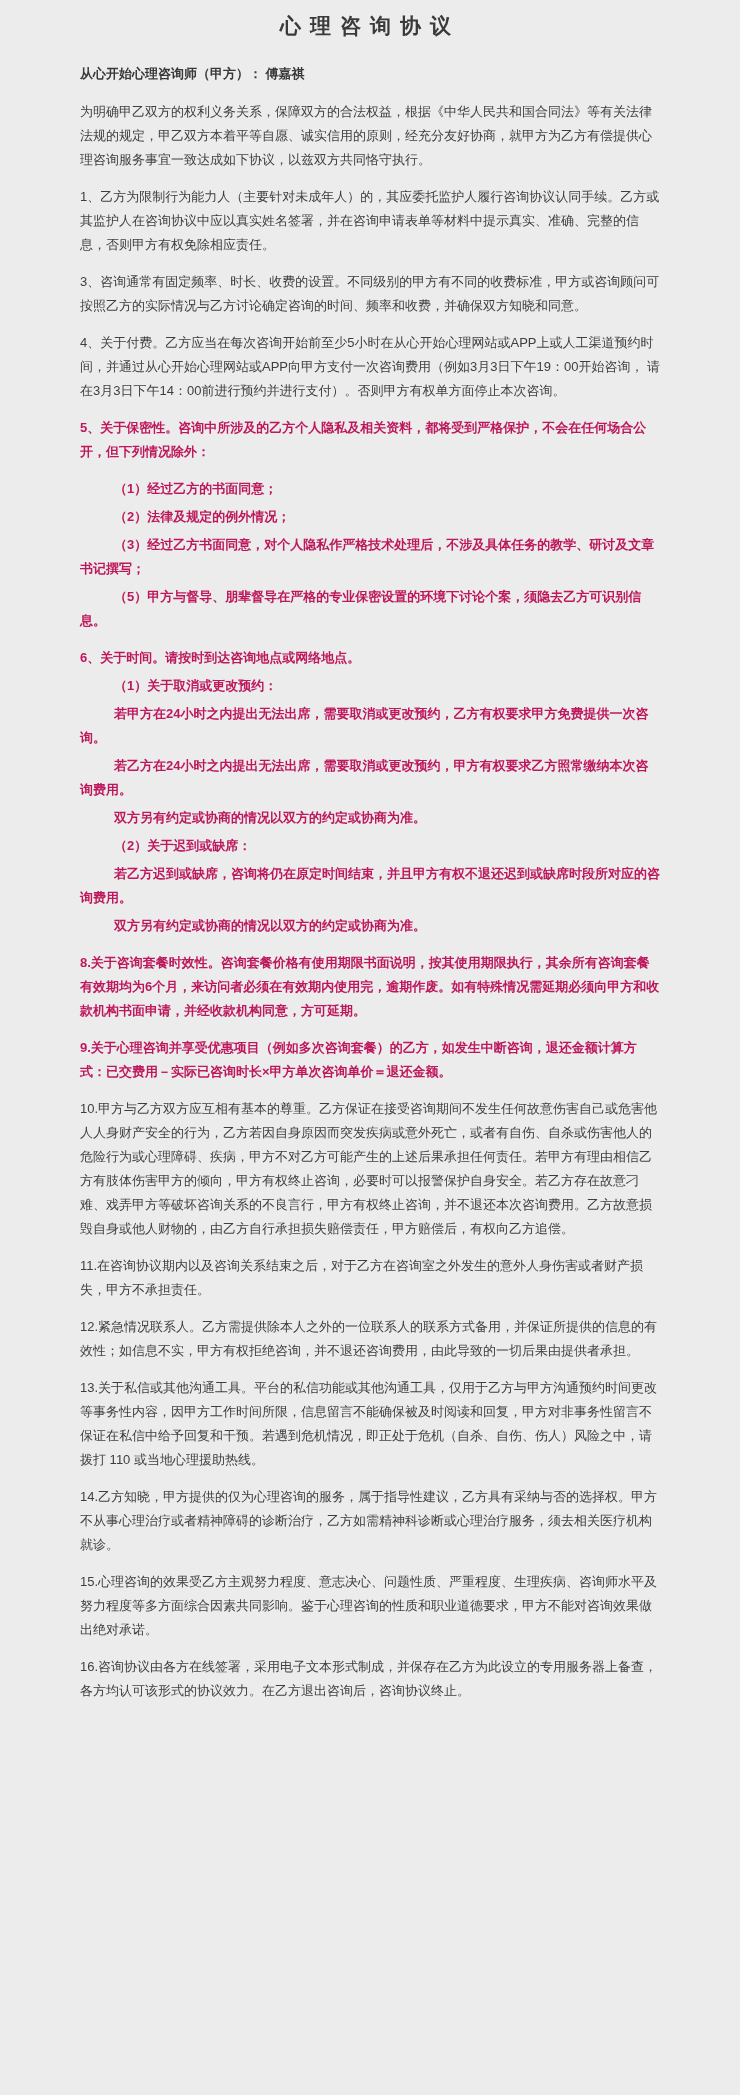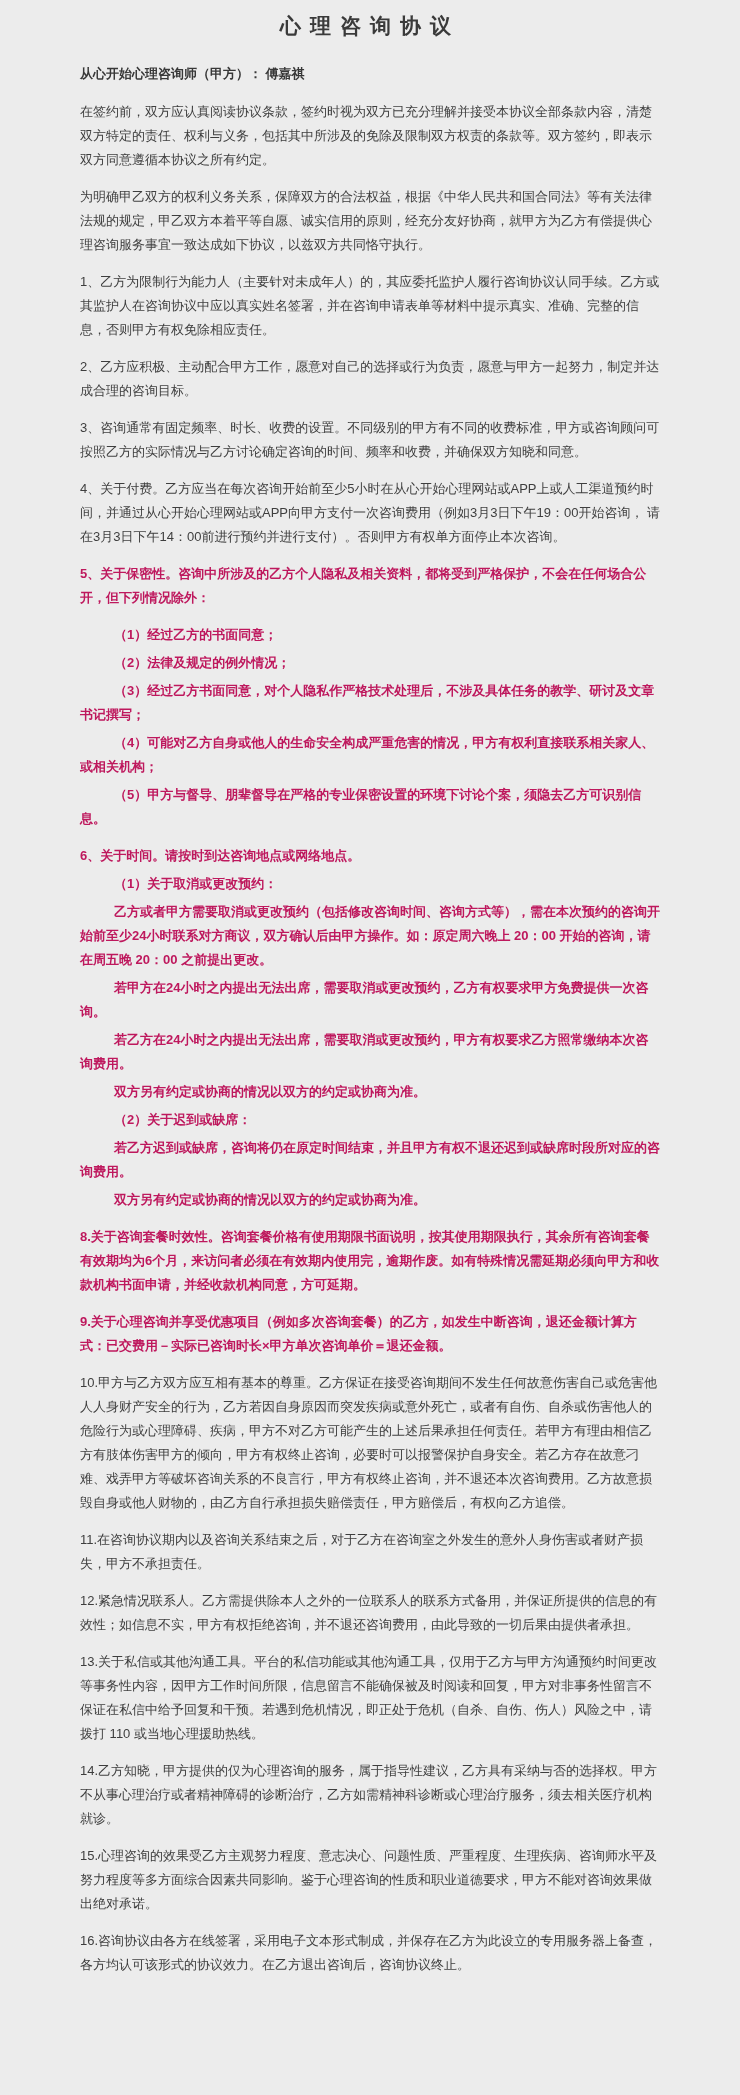--- a/index.html
+++ b/index.html
@@ -31,35 +31,31 @@
 </head>
 <body>
 
 <div class="page">
 
   <h1 class="title">心理咨询协议</h1>
 
   <p class="party">从心开始心理咨询师（甲方）： 傅嘉祺</p>
 
   <div>
-      <p class="">在签约前，双方应认真阅读协议条款，签约时视为双方已充分理解并接受本协议全部条款内容，清楚双方特定的责任、权利与义务，包括其中所涉及的免除及限制双方权责的条款等。双方签约，即表示双方同意遵循本协议之所有约定。</p>
       <p class="">为明确甲乙双方的权利义务关系，保障双方的合法权益，根据《中华人民共和国合同法》等有关法律法规的规定，甲乙双方本着平等自愿、诚实信用的原则，经充分友好协商，就甲方为乙方有偿提供心理咨询服务事宜一致达成如下协议，以兹双方共同恪守执行。</p>
       <p class="">1、乙方为限制行为能力人（主要针对未成年人）的，其应委托监护人履行咨询协议认同手续。乙方或其监护人在咨询协议中应以真实姓名签署，并在咨询申请表单等材料中提示真实、准确、完整的信息，否则甲方有权免除相应责任。</p>
-      <p class="">2、乙方应积极、主动配合甲方工作，愿意对自己的选择或行为负责，愿意与甲方一起努力，制定并达成合理的咨询目标。</p>
       <p class="">3、咨询通常有固定频率、时长、收费的设置。不同级别的甲方有不同的收费标准，甲方或咨询顾问可按照乙方的实际情况与乙方讨论确定咨询的时间、频率和收费，并确保双方知晓和同意。</p>
       <p class="">4、关于付费。乙方应当在每次咨询开始前至少5小时在从心开始心理网站或APP上或人工渠道预约时间，并通过从心开始心理网站或APP向甲方支付一次咨询费用（例如3月3日下午19：00开始咨询， 请在3月3日下午14：00前进行预约并进行支付）。否则甲方有权单方面停止本次咨询。</p>
       <p class="b ">5、关于保密性。咨询中所涉及的乙方个人隐私及相关资料，都将受到严格保护，不会在任何场合公开，但下列情况除外：</p>
       <p class="b ind tight">（1）经过乙方的书面同意；</p>
       <p class="b ind tight">（2）法律及规定的例外情况；</p>
       <p class="b ind tight">（3）经过乙方书面同意，对个人隐私作严格技术处理后，不涉及具体任务的教学、研讨及文章书记撰写；</p>
-      <p class="b ind tight">（4）可能对乙方自身或他人的生命安全构成严重危害的情况，甲方有权利直接联系相关家人、或相关机构；</p>
       <p class="b ind ">（5）甲方与督导、朋辈督导在严格的专业保密设置的环境下讨论个案，须隐去乙方可识别信息。</p>
       <p class="b tight">6、关于时间。请按时到达咨询地点或网络地点。</p>
       <p class="b ind tight">（1）关于取消或更改预约：</p>
-      <p class="b ind tight">乙方或者甲方需要取消或更改预约（包括修改咨询时间、咨询方式等），需在本次预约的咨询开始前至少24小时联系对方商议，双方确认后由甲方操作。如：原定周六晚上 20：00 开始的咨询，请在周五晚 20：00 之前提出更改。</p>
       <p class="b ind tight">若甲方在24小时之内提出无法出席，需要取消或更改预约，乙方有权要求甲方免费提供一次咨询。</p>
       <p class="b ind tight">若乙方在24小时之内提出无法出席，需要取消或更改预约，甲方有权要求乙方照常缴纳本次咨询费用。</p>
       <p class="b ind tight">双方另有约定或协商的情况以双方的约定或协商为准。</p>
       <p class="b ind tight">（2）关于迟到或缺席：</p>
       <p class="b ind tight">若乙方迟到或缺席，咨询将仍在原定时间结束，并且甲方有权不退还迟到或缺席时段所对应的咨询费用。</p>
       <p class="b ind ">双方另有约定或协商的情况以双方的约定或协商为准。</p>
       <p class="b ">8.关于咨询套餐时效性。咨询套餐价格有使用期限书面说明，按其使用期限执行，其余所有咨询套餐有效期均为6个月，来访问者必须在有效期内使用完，逾期作废。如有特殊情况需延期必须向甲方和收款机构书面申请，并经收款机构同意，方可延期。</p>
       <p class="b ">9.关于心理咨询并享受优惠项目（例如多次咨询套餐）的乙方，如发生中断咨询，退还金额计算方式：已交费用－实际已咨询时长×甲方单次咨询单价＝退还金额。</p>
       <p class="">10.甲方与乙方双方应互相有基本的尊重。乙方保证在接受咨询期间不发生任何故意伤害自己或危害他人人身财产安全的行为，乙方若因自身原因而突发疾病或意外死亡，或者有自伤、自杀或伤害他人的危险行为或心理障碍、疾病，甲方不对乙方可能产生的上述后果承担任何责任。若甲方有理由相信乙方有肢体伤害甲方的倾向，甲方有权终止咨询，必要时可以报警保护自身安全。若乙方存在故意刁难、戏弄甲方等破坏咨询关系的不良言行，甲方有权终止咨询，并不退还本次咨询费用。乙方故意损毁自身或他人财物的，由乙方自行承担损失赔偿责任，甲方赔偿后，有权向乙方追偿。</p>
       <p class="">11.在咨询协议期内以及咨询关系结束之后，对于乙方在咨询室之外发生的意外人身伤害或者财产损失，甲方不承担责任。</p>

